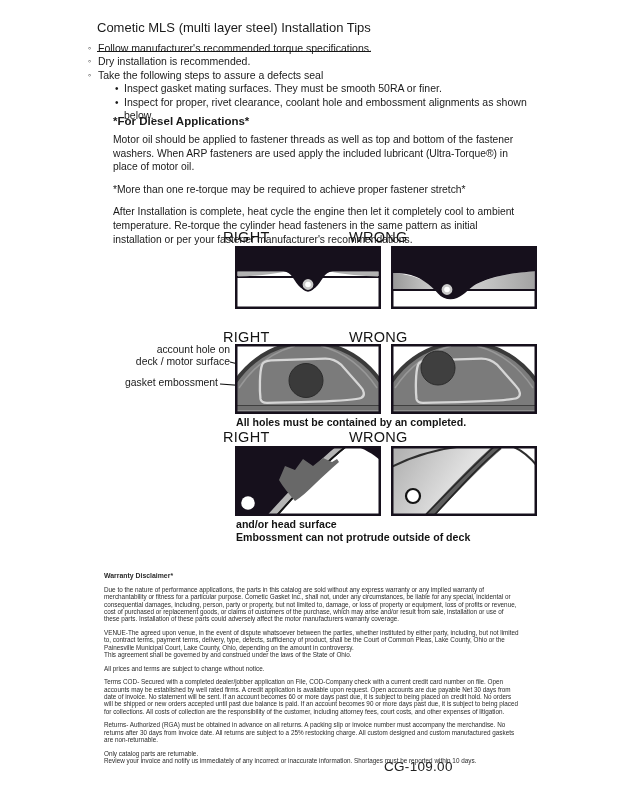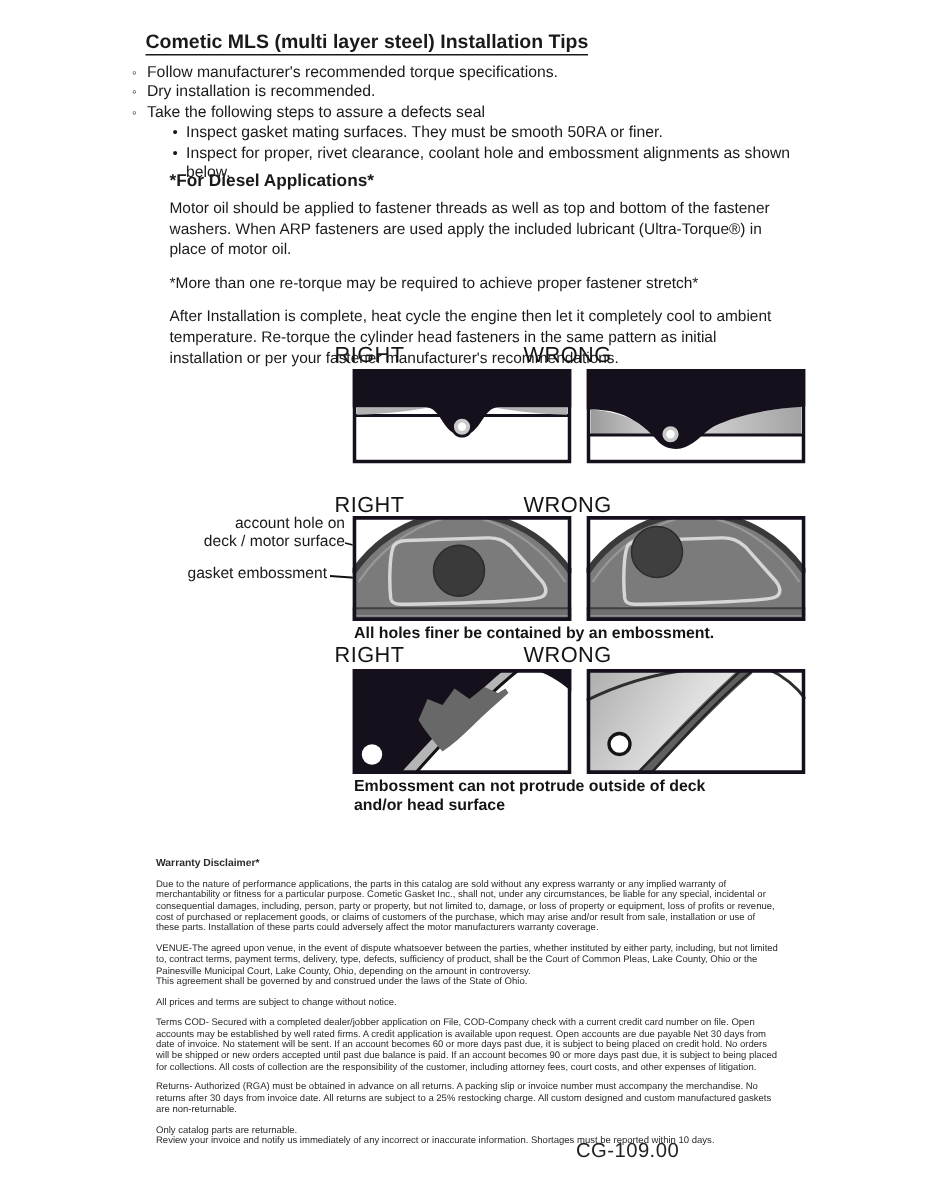--- a/index.html
+++ b/index.html
@@ -2,22 +2,22 @@
 <html><head>
 <meta charset="utf-8">
 <style>
   html,body{margin:0;padding:0;background:#ffffff;}
   .page{
     position:relative;width:618px;height:800px;background:#ffffff;overflow:hidden;
     font-family:"Liberation Sans","DejaVu Sans",sans-serif;color:#1a1a1a;
   }
   
   .title{
-    position:absolute;left:97px;top:20px;font-size:13px;font-weight:bold;
-    border-bottom:1.6px solid #1a1a1a;padding-bottom:1px;white-space:nowrap;
+    position:absolute;left:97px;top:20px;font-size:13px;font-weight:normal;
+    border-bottom:1.6px solid #1a1a1a;padding-bottom:16px;white-space:nowrap;
   }
   .tips{position:absolute;left:88px;top:42px;width:470px;font-size:10.5px;line-height:13.4px;}
   .tip-row{position:relative;padding-left:10px;}
   .tip-row .marker{position:absolute;left:0;top:0;font-size:9px;}
   .sub-tips{margin-left:27px;}
   .sub-tips .tip-row{padding-left:9px;}
   .sub-tips .marker{font-size:10px;}
   
   .diesel{position:absolute;left:113px;top:115px;width:415px;}
   .diesel h2{margin:0 0 6px 0;font-size:11.5px;font-weight:bold;}
@@ -159,21 +159,21 @@
       <path d="M0,38 C14,18 33,5 56,0" fill="none" stroke="#3a3a3a" stroke-width="4"></path>
       <path d="M4,44 C18,23 38,8 60,2" fill="none" stroke="#989898" stroke-width="1.5"></path>
       <path d="M146,38 C132,18 113,5 90,0" fill="none" stroke="#3a3a3a" stroke-width="4"></path>
       <path d="M142,44 C128,23 108,8 86,2" fill="none" stroke="#989898" stroke-width="1.5"></path>
       <path d="M25.5,55 C24.5,46 24.5,28 27,21 C28,17.8 31,16.6 36,16.3 L90,14.6 C97,14.4 101,16.2 106,20.6 L124.5,41.5 C129.5,46.5 130.5,52 126,54 C118,57.4 44,58.8 32,58.8 C27.8,58.8 26,57.6 25.5,55 Z" fill="none" stroke="#d6d6d6" stroke-width="2.3"></path>
       <circle cx="47" cy="24" r="17" fill="#3f3f3f" stroke="#2c2c2c" stroke-width="1"></circle>
       <rect x="1.25" y="1.25" width="143.5" height="67.5" fill="none" stroke="#16101c" stroke-width="2.5"></rect>
     </svg>
   </div>
 
-  <div class="cap" style="top:416px;">All holes finer be contained by an embossment.</div>
+  <div class="cap" style="top:416px;">All holes must be contained by an completed.</div>
 
   <div class="dg-hdr" style="left:223px;top:429px;">RIGHT</div>
   <div class="dg-hdr" style="left:349px;top:429px;">WRONG</div>
 
   <div class="panel" style="left:235px;top:446px;height:70px;">
     <svg viewBox="0 0 146 70">
       <rect x="0" y="0" width="146" height="70" fill="#ffffff"></rect>
       <path d="M0,0 H113 C93,15 68,41 42,70 H0 Z" fill="#16101c"></path>
       <path d="M36,70 C62,41 87,16 107,0" fill="none" stroke="#b5b5b5" stroke-width="6.5"></path>
       <path d="M41.5,70 C67,41 91,16 111.5,0" fill="none" stroke="#141414" stroke-width="2"></path>
@@ -199,22 +199,22 @@
       <path d="M38,70 C64,42 88,17 108,0" fill="none" stroke="#5f5f5f" stroke-width="8"></path>
       <path d="M33.5,70 C60,43 84,18 104,0" fill="none" stroke="#262626" stroke-width="1.6"></path>
       <path d="M42.5,70 C69,41 92,16 112,0" fill="none" stroke="#262626" stroke-width="1.6"></path>
       <path d="M121,0 C131,4.5 139.5,11.5 146,20" fill="none" stroke="#2e2e2e" stroke-width="2"></path>
       <circle cx="22" cy="50" r="7" fill="#ffffff" stroke="#141414" stroke-width="2.2"></circle>
       <rect x="1.25" y="1.25" width="143.5" height="67.5" fill="none" stroke="#16101c" stroke-width="2.5"></rect>
     </svg>
   </div>
 
   <div class="cap" style="top:518px;">
+    <div>and/or head surface</div>
     <div>Embossment can not protrude outside of deck</div>
-    <div>and/or head surface</div>
   </div>
 
   <div class="disclaimer">
     <h3>Warranty Disclaimer*</h3>
     <p>Due to the nature of performance applications, the parts in this catalog are sold without any express warranty or any implied warranty of merchantability or fitness for a particular purpose.  Cometic Gasket Inc., shall not, under any circumstances, be liable for any special, incidental or consequential damages, including, person, party or property, but not limited to, damage, or loss of property or equipment, loss of profits or revenue, cost of purchased or replacement goods, or claims of customers of the purchase, which may arise and/or result from sale, installation or use of these parts.  Installation of these parts could adversely affect the motor manufacturers warranty coverage.</p>
     <p class="tight">VENUE-The agreed upon venue, in the event of dispute whatsoever between the parties, whether instituted by either party, including, but not limited to, contract terms, payment terms, delivery, type, defects, sufficiency of product, shall be the Court of Common Pleas, Lake County, Ohio or the Painesville Municipal Court, Lake County, Ohio, depending on the amount in controversy.</p>
     <p>This agreement shall be governed by and construed under the laws of the State of Ohio.</p>
     <p>All prices and terms are subject to change without notice.</p>
     <p>Terms COD- Secured with a completed dealer/jobber application on File, COD-Company check with a current credit card number on file.  Open accounts may be established by well rated firms.  A credit application is available upon request.  Open accounts are due payable Net 30 days from date of invoice.  No statement will be sent.  If an account becomes 60 or more days past due, it is subject to being placed on credit hold.  No orders will be shipped or new orders accepted until past due balance is paid.  If an account becomes 90 or more days past due, it is subject to being placed for collections.  All costs of collection are the responsibility of the customer, including attorney fees, court costs, and other expenses of litigation.</p>
     <p>Returns- Authorized (RGA) must be obtained in advance on all returns.  A packing slip or invoice number must accompany the merchandise.  No returns after 30 days from invoice date.  All returns are subject to a 25% restocking charge.  All custom designed and custom manufactured gaskets are non-returnable.</p>

